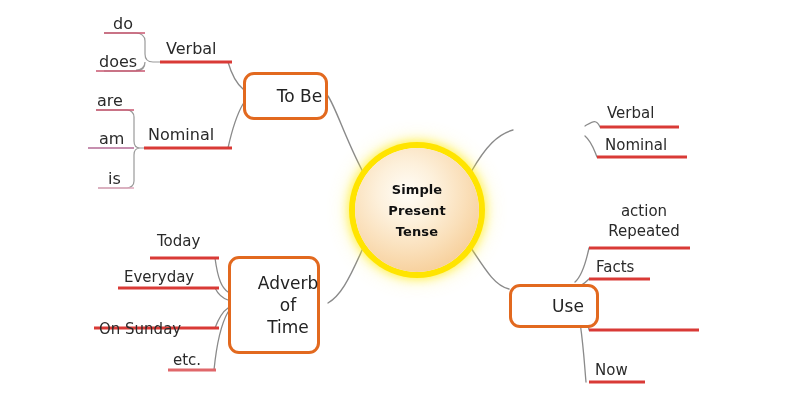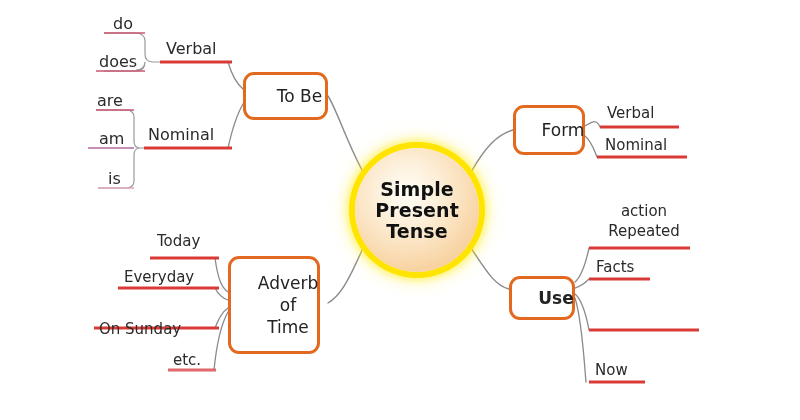--- a/index.html
+++ b/index.html
@@ -42,21 +42,21 @@
                 0 0 10px 7px rgba(255,236,0,0.65),
                 0 0 18px 10px rgba(255,240,90,0.30);
     display: flex;
     flex-direction: column;
     align-items: center;
     justify-content: center;
     z-index: 6;
   }
   .center-node .ct-line {
     font-weight: bold;
-    font-size: 19px;
+    font-size: 13px;
     line-height: 21px;
     color: #111111;
     letter-spacing: 0.1px;
     white-space: nowrap;
   }
   
   .obox {
     position: absolute;
     border: 3px solid #e2691f;
     border-radius: 11px;
@@ -71,21 +71,21 @@
   }
   .obox .bl {
     font-size: 17px;
     line-height: 22px;
     color: #232323;
     white-space: nowrap;
   }
   #box-tobe   { left: 243px; top: 72px;  width: 85px;  height: 48px; }
   #box-adverb { left: 228px; top: 256px; width: 92px; height: 98px; }
   #box-form   { left: 513px; top: 105px; width: 72px;  height: 50px; }
-  #box-use    { left: 509px; top: 276px; width: 66px;  height: 44px; font-weight: bold; }
+  #box-use    { left: 509px; top: 284px; width: 90px;  height: 44px; }
   
   .leaf {
     position: absolute;
     font-size: 15px;
     line-height: 19px;
     color: #2a2a2a;
     white-space: nowrap;
     z-index: 4;
   }
   .leaf.two {
@@ -176,23 +176,20 @@
   <div class="obox" id="box-tobe">
     <span class="bl">To Be</span>
   </div>
 
   <div class="obox" id="box-adverb">
     <span class="bl">Adverb</span>
     <span class="bl">of</span>
     <span class="bl">Time</span>
   </div>
 
-  <div class="obox" id="box-form">
-    <span class="bl">Form</span>
-  </div>
 
   <div class="obox" id="box-use">
     <span class="bl">Use</span>
   </div>
 
   <div class="leaf mid" style="left:166px; top:39px;">Verbal</div>
   <div class="leaf mid" style="left:148px; top:125px;">Nominal</div>
 
   <div class="leaf sml" style="left:113px; top:14px;">do</div>
   <div class="leaf sml" style="left:99px; top:52px;">does</div>

